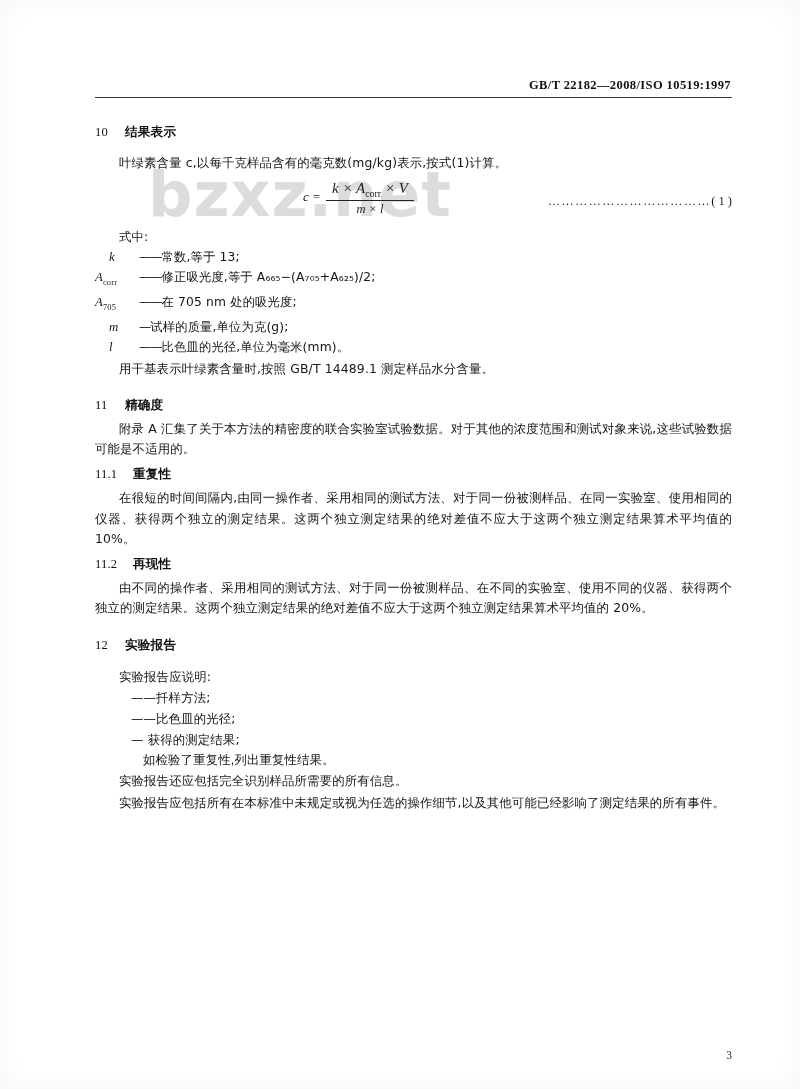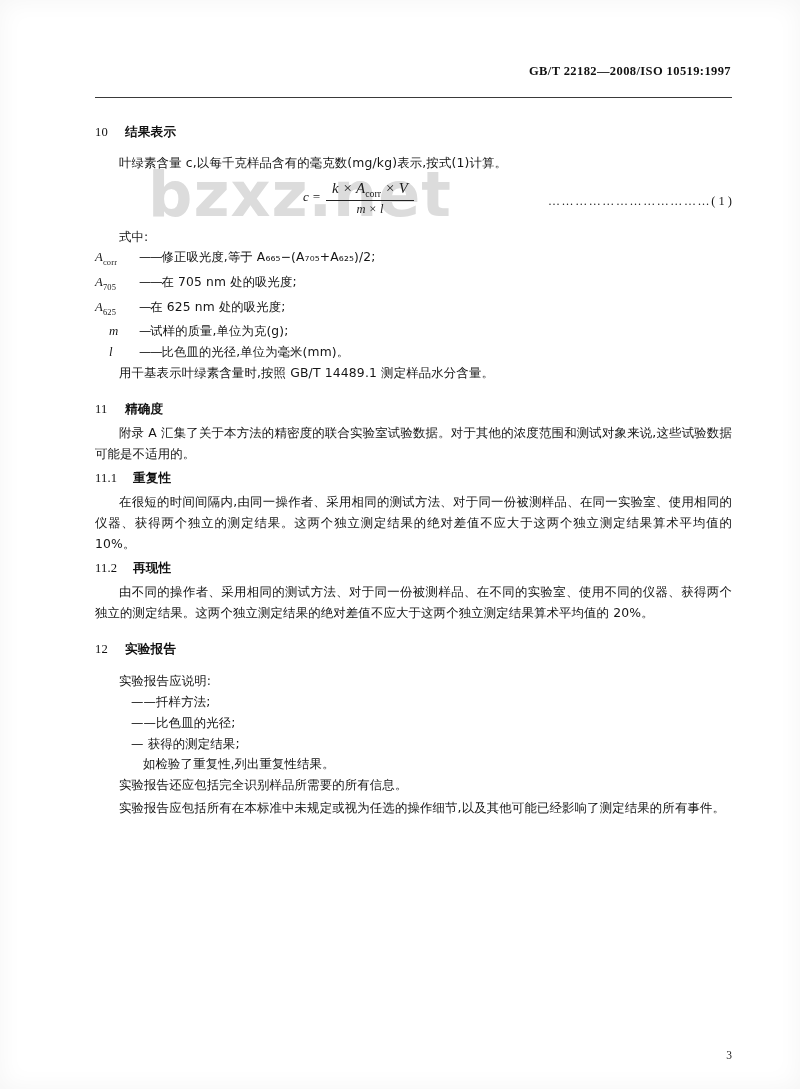--- a/index.html
+++ b/index.html
@@ -45,21 +45,21 @@
   .content {
     position: absolute;
     left: 0; top: 0;
     width: 800px;
     z-index: 2;
   }
 
   .header {
     position: absolute;
     left: 95px;
-    top: 64px;
+    top: 78px;
     width: 636px;
     text-align: right;
     font-family: "Liberation Serif", serif;
     font-weight: bold;
     font-size: 12.5px;
     letter-spacing: 0.4px;
     color: #111;
   }
   .header-rule {
     position: absolute;
@@ -252,27 +252,27 @@
           </div>
           <div class="eqno">
             <span class="leader">………………………………</span><span>( 1 )</span>
           </div>
         </div>
 
         <div class="plainline">式中:</div>
 
         <div class="deflist">
           <div class="defrow">
+            <span class="sym pad1"><span>k</span></span><span class="dash">——</span><span>常数,等于 13;</span>
+          </div>
+          <div class="defrow">
             <span class="sym"><span>A</span><sub>corr</sub></span><span class="dash">——</span><span>修正吸光度,等于 A₆₆₅−(A₇₀₅+A₆₂₅)/2;</span>
           </div>
           <div class="defrow">
             <span class="sym"><span>A</span><sub>705</sub></span><span class="dash">——</span><span>在 705 nm 处的吸光度;</span>
-          </div>
-          <div class="defrow">
-            <span class="sym"><span>A</span><sub>625</sub></span><span class="dash">—</span><span>在 625 nm 处的吸光度;</span>
           </div>
           <div class="defrow">
             <span class="sym pad1"><span>m</span></span><span class="dash">—</span><span>试样的质量,单位为克(g);</span>
           </div>
           <div class="defrow">
             <span class="sym pad1"><span>l</span></span><span class="dash">——</span><span>比色皿的光径,单位为毫米(mm)。</span>
           </div>
         </div>
 
         <div class="plainline">用干基表示叶绿素含量时,按照 GB/T 14489.1 测定样品水分含量。</div>

